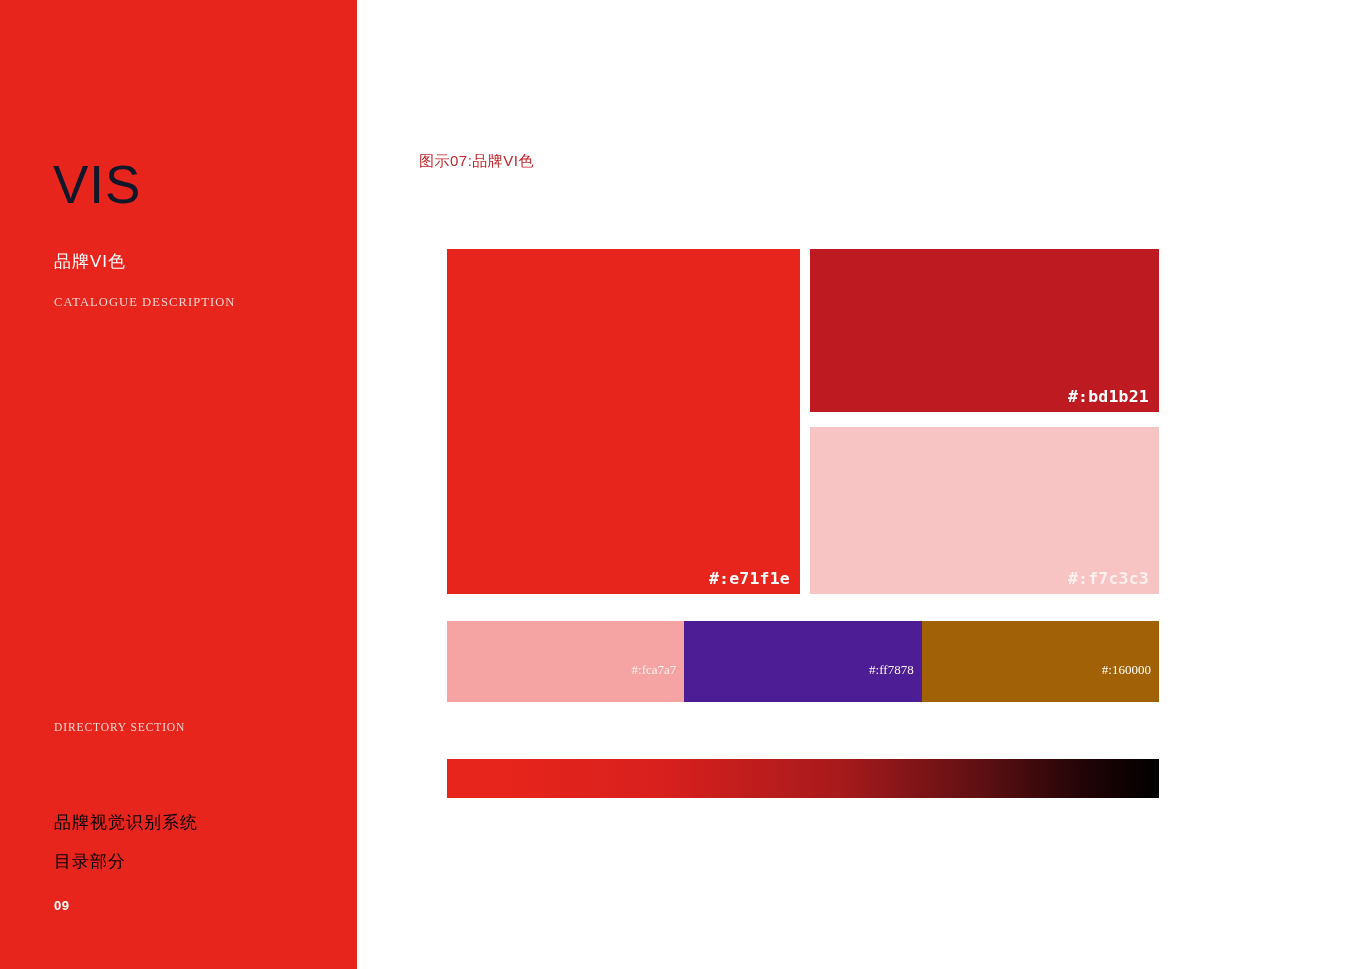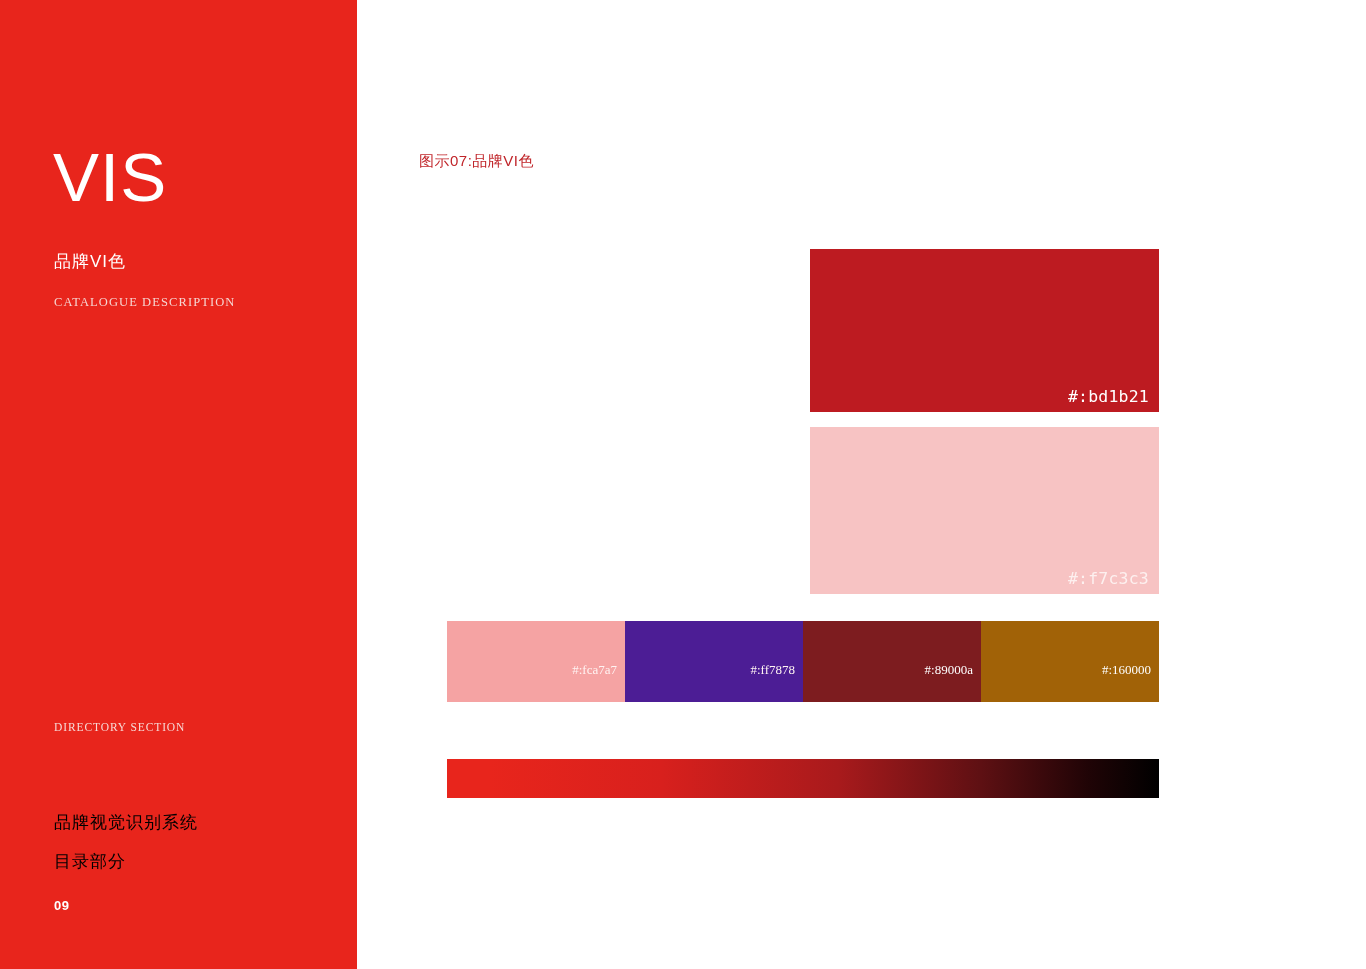--- a/index.html
+++ b/index.html
@@ -11,23 +11,23 @@
   }
   .page { position:relative; width:1366px; height:969px; background:#fff; }
 
   
   .sidebar {
     position:absolute; left:0; top:0;
     width:357px; height:969px;
     background:#e8251c;
   }
   .vis-title {
-    position:absolute; left:53px; top:136px;
-    font-size:69px; line-height:84px;
-    color:#ffffff; font-weight:300;
+    position:absolute; left:53px; top:143px;
+    font-size:53px; line-height:84px;
+    color:#0f172a; font-weight:300;
     letter-spacing:1px;
   }
   .sidebar-sub-cn {
     position:absolute; left:54px; top:250px;
     font-size:17px; color:#ffffff;
     font-weight:400; letter-spacing:1px;
   }
   .sidebar-sub-en {
     position:absolute; left:54px; top:295px;
     font-size:12.5px; color:#f6d6d2;
@@ -60,21 +60,21 @@
     font-size:15px; color:#c0252a;
     font-weight:500; letter-spacing:0.5px;
   }
 
   
   .sw { position:absolute; }
   .sw .lbl {
     position:absolute; right:10px; bottom:6px;
     font-size:16.5px; color:#ffffff;
     font-family:"DejaVu Sans Mono", monospace;
-    letter-spacing:0.2px; white-space:nowrap;
+    letter-spacing:0.2px; white-space:nowrap;font-weight:bold;
   }
   .sw .lbl.soft { color:#fdf0ef; }
 
   #sw-primary { left:90px;  top:249px; width:353px; height:345px; }
   #sw-dark    { left:453px; top:249px; width:349px; height:163px; }
   #sw-light   { left:453px; top:427px; width:349px; height:167px; }
 
   
   .tone-row {
     position:absolute; left:90px; top:621px;
@@ -115,39 +115,39 @@
       <div>目录部分</div>
     </div>
 
     <div class="page-number">09</div>
   </aside>
 
   <main class="main" style="background: rgb(255, 255, 255);">
 
     <div class="fig-caption" style="color: rgb(192, 37, 42);">图示07:品牌VI色</div>
 
+    <div class="sw" id="sw-primary" style="background: rgb(232, 37, 28);">
+      <span class="lbl">#:e71f1e</span>
+    </div>
 
     <div class="sw" id="sw-dark" style="background: rgb(189, 27, 33);">
       <span class="lbl">#:bd1b21</span>
     </div>
 
     <div class="sw" id="sw-light" style="background: rgb(247, 195, 195);">
       <span class="lbl soft">#:f7c3c3</span>
     </div>
 
     <div class="tone-row" id="tone-row">
         <div class="tone" style="background: rgb(245, 163, 163);">
           <span class="lbl soft">#:fca7a7</span>
         </div>
         <div class="tone" style="background: #4c1d95;">
           <span class="lbl soft">#:ff7878</span>
         </div>
-        <div class="tone" style="background: rgb(125, 28, 31);">
-          <span class="lbl">#:89000a</span>
-        </div>
         <div class="tone" style="background: #a16207;">
           <span class="lbl">#:160000</span>
         </div>
       </div>
 
     <div class="grad-bar" id="grad-bar" style="background: linear-gradient(to right, rgb(232, 37, 28) 0%, rgb(232, 37, 28) 6%, rgb(216, 32, 29) 30%, rgb(168, 26, 28) 55%, rgb(94, 16, 19) 75%, rgb(32, 4, 6) 90%, rgb(0, 0, 0) 100%);"></div>
 
   </main>
 </div>
 

